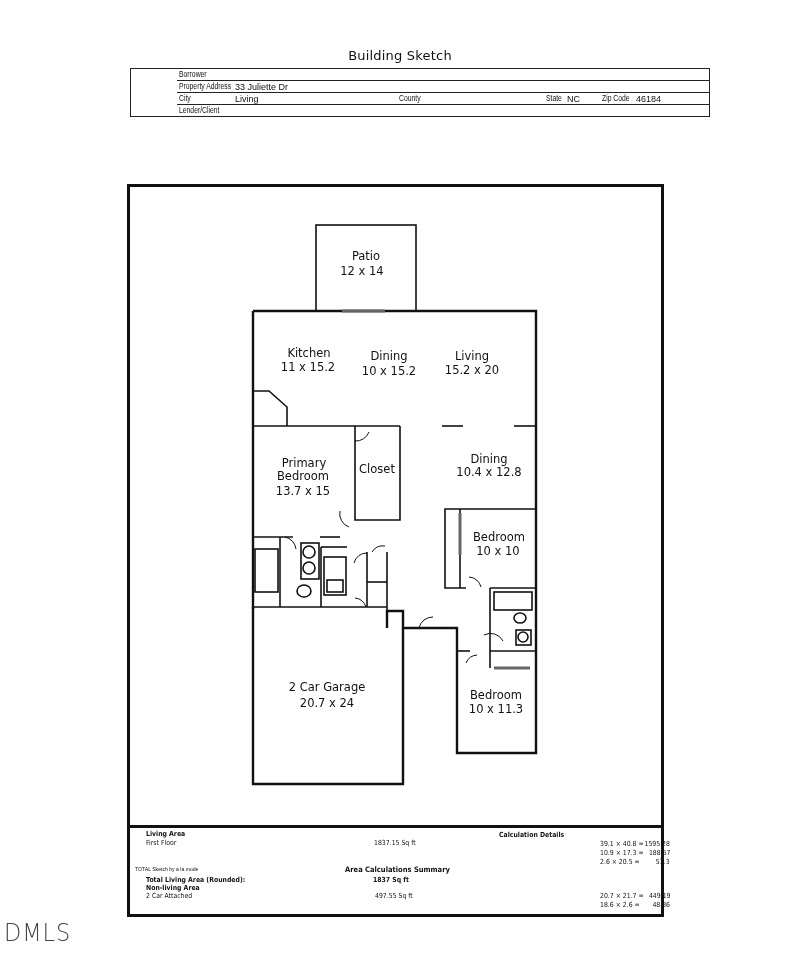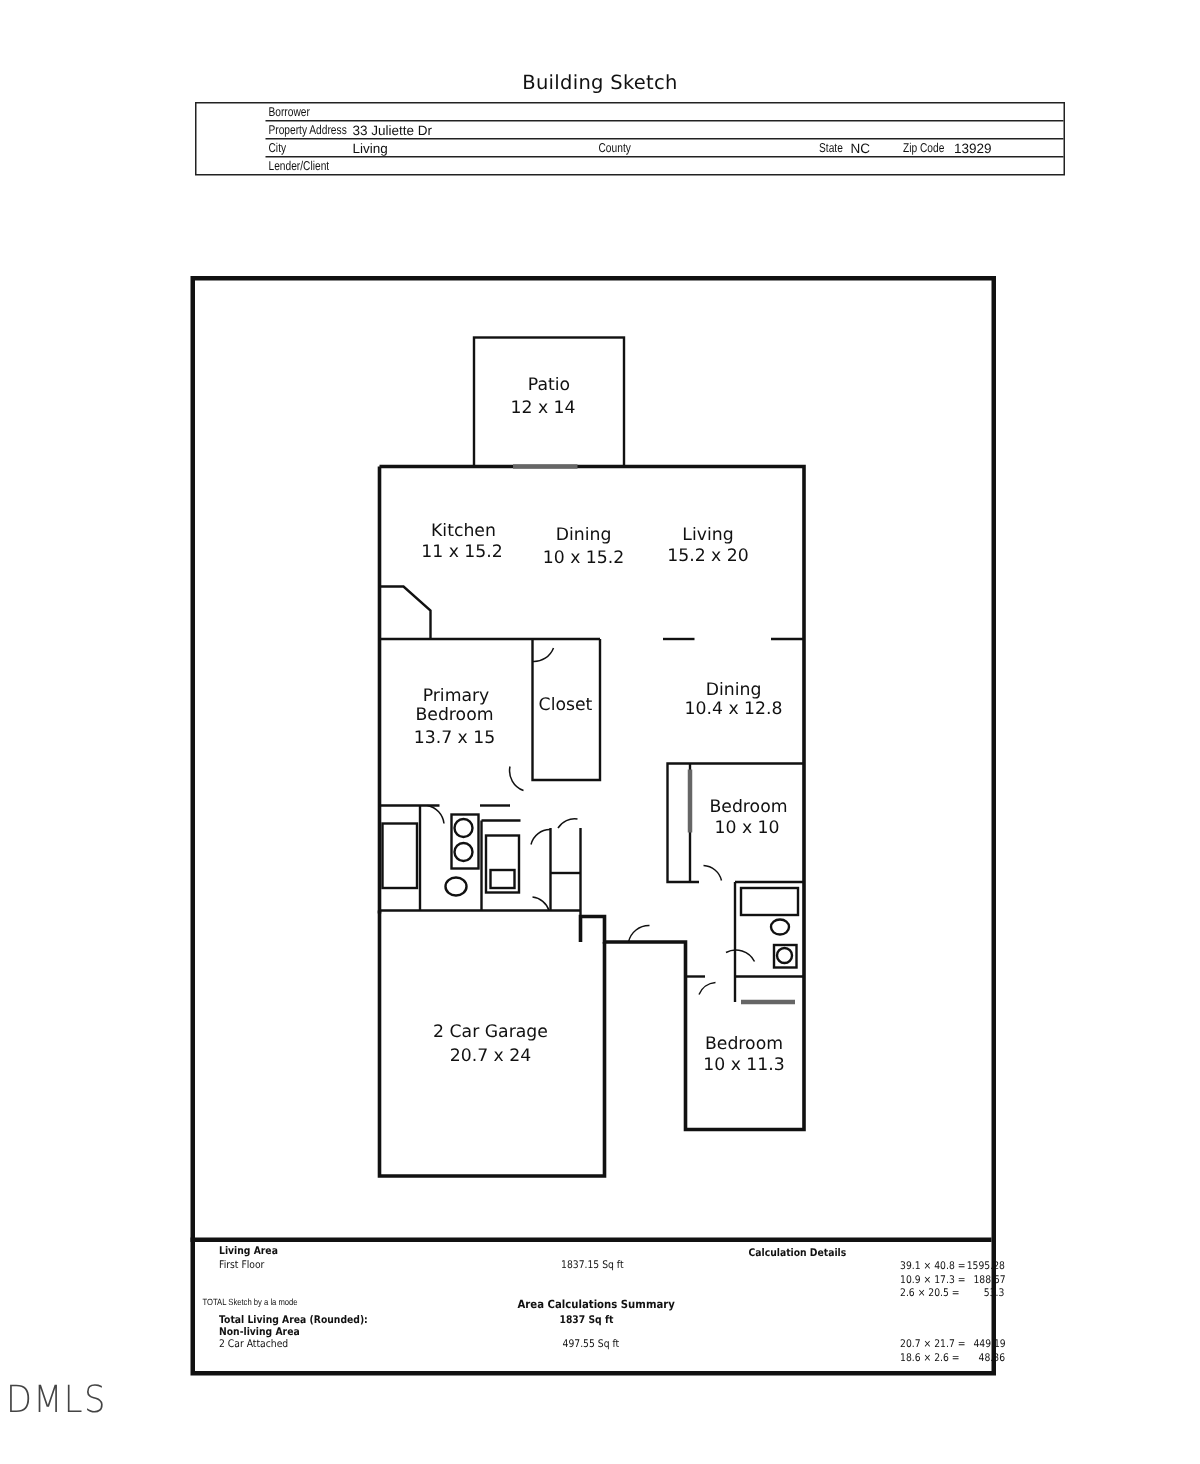--- a/index.html
+++ b/index.html
@@ -37,21 +37,21 @@
     <span class="lbl">Property Address</span>
     <span class="val" style="left:58px">33 Juliette Dr</span>
   </div>
   <div class="row">
     <span class="lbl">City</span>
     <span class="val" style="left:58px">Living</span>
     <span class="lbl" style="left:222px">County</span>
     <span class="lbl" style="left:369px">State</span>
     <span class="val" style="left:390px">NC</span>
     <span class="lbl" style="left:425px">Zip Code</span>
-    <span class="val" style="left:459px">13929</span>
+    <span class="val" style="left:459px">46184</span>
   </div>
   <div class="row">
     <span class="lbl">Lender/Client</span>
   </div>
 </div>
 
 <div class="frame"></div>
 
 <svg class="plan" width="800" height="976" viewBox="0 0 800 976">
   <g fill="none" stroke="#111" stroke-width="1.6">

